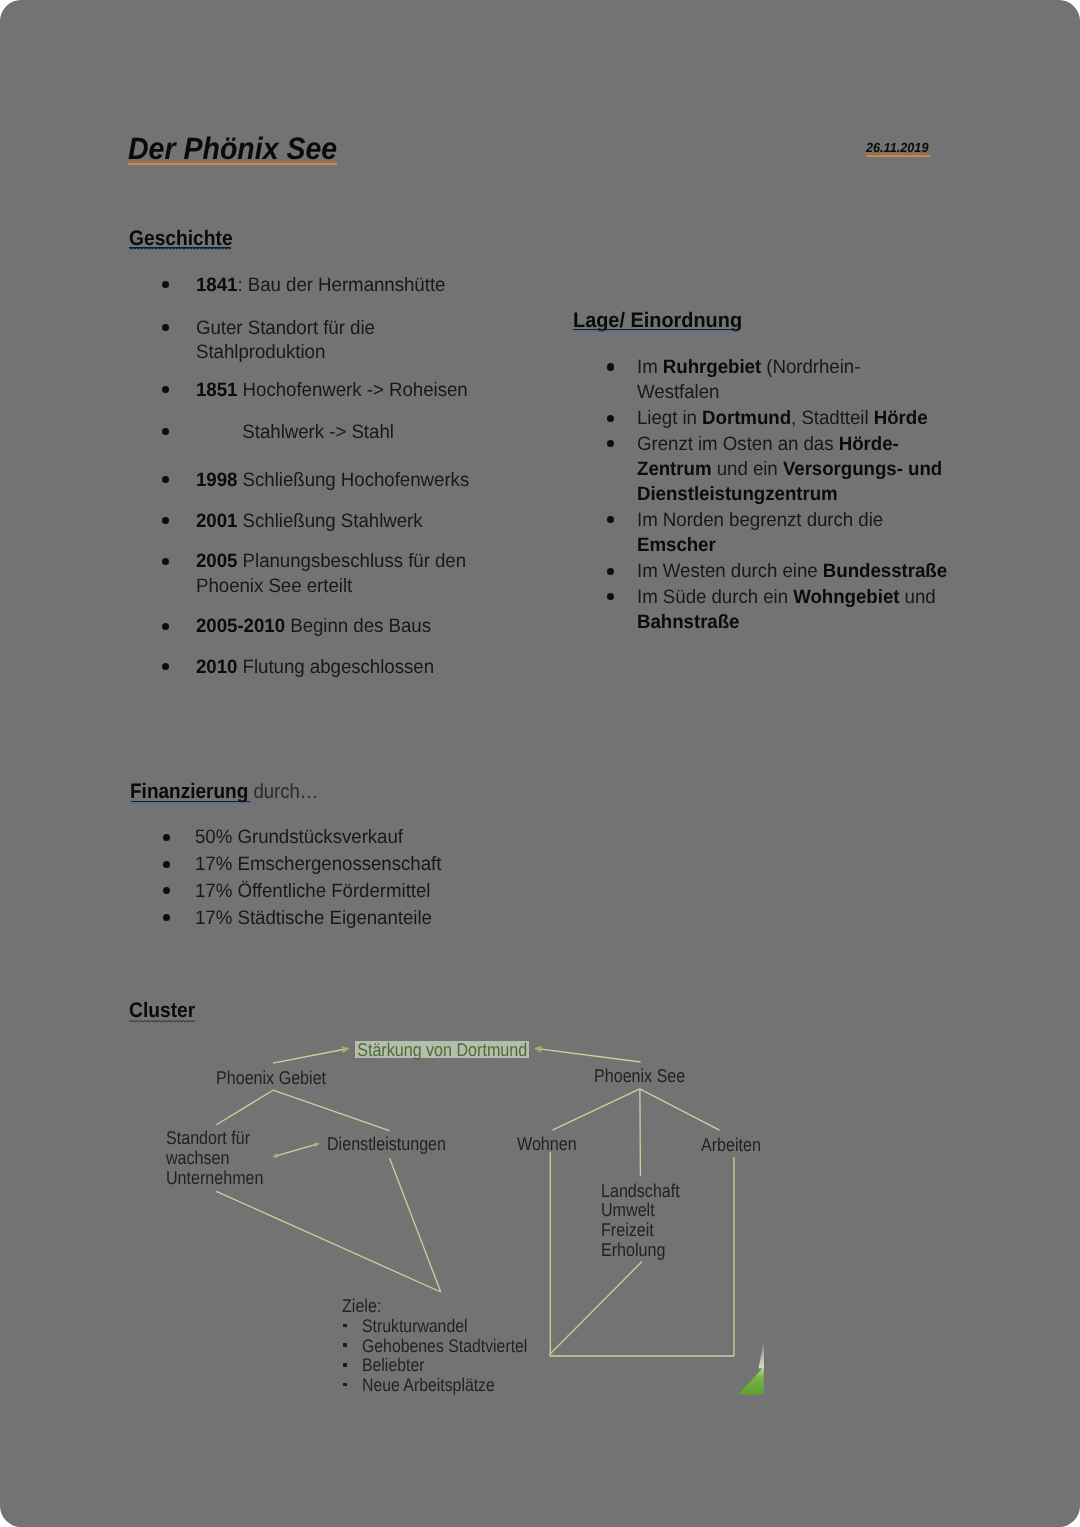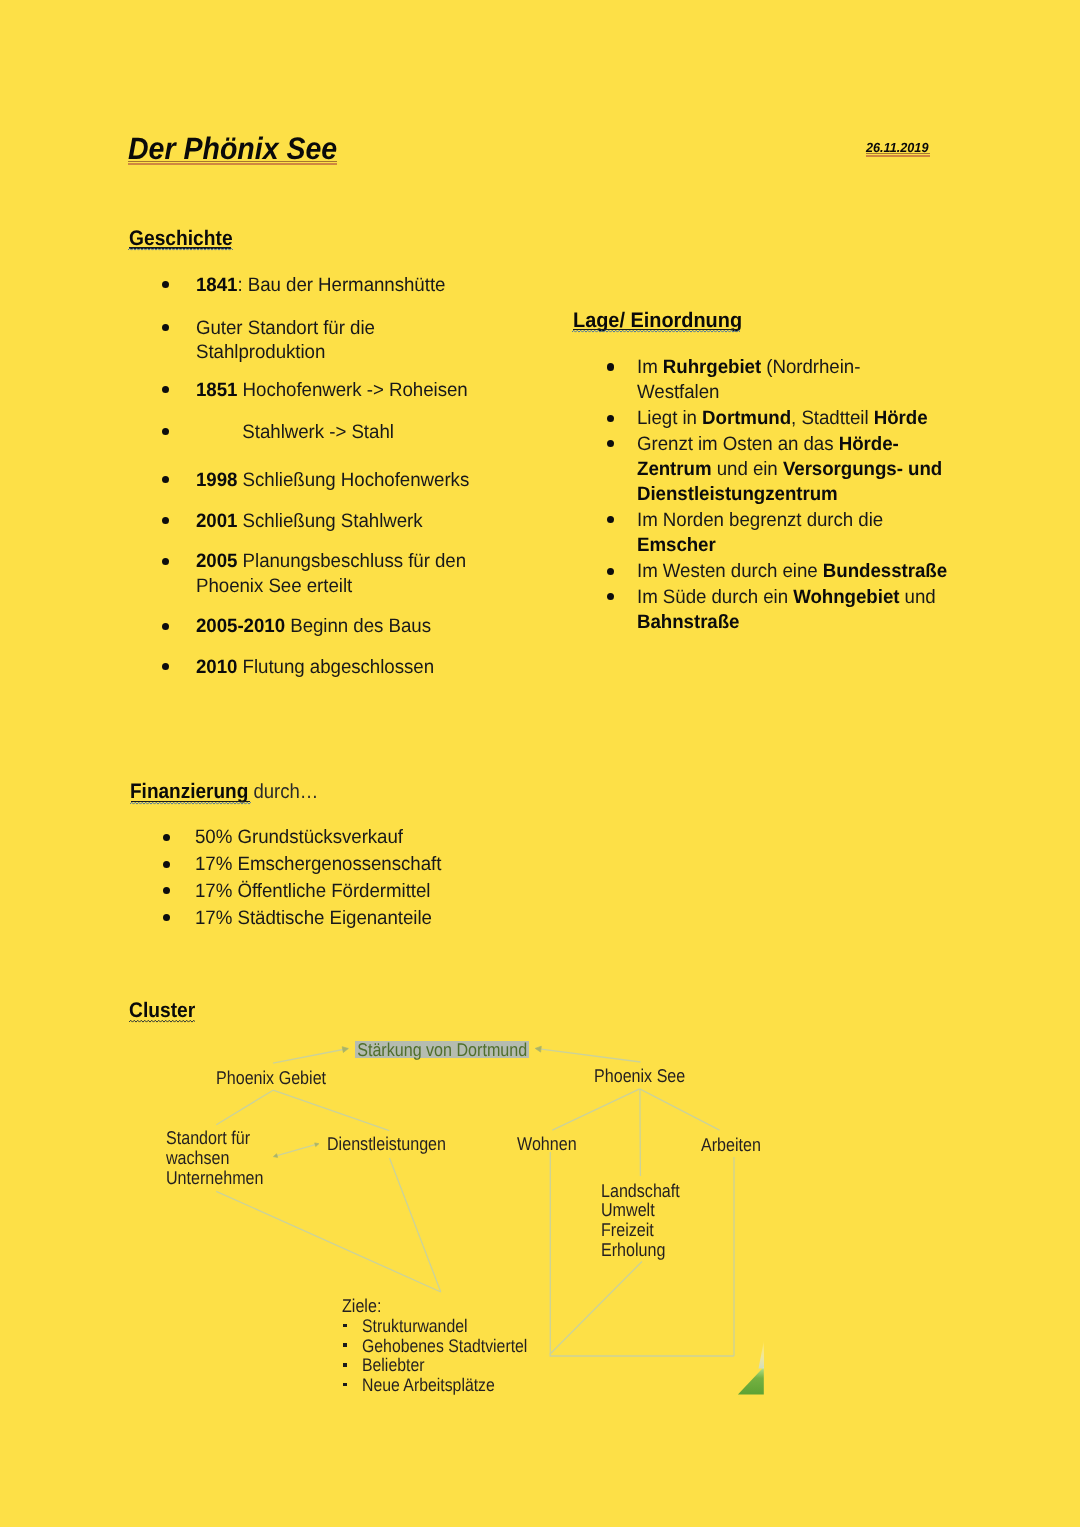--- a/index.html
+++ b/index.html
@@ -1,21 +1,21 @@
 <!DOCTYPE html>
 <html><head>
 <meta charset="utf-8">
 <title>Der Phönix See</title>
 <style>
   html,body{margin:0;padding:0;background:#ffffff;}
   body{width:1080px;height:1527px;overflow:hidden;
        font-family:"Liberation Sans",sans-serif;color:#1a1a1a;
        -webkit-font-smoothing:antialiased;-moz-osx-font-smoothing:grayscale;
        text-rendering:geometricPrecision;}
-  .page{position:relative;width:1080px;height:1527px;background:#fde047;overflow:hidden;}
+  .page{position:relative;width:1080px;height:1527px;background:#737373;overflow:hidden;border-radius:21px;}
   .abs{position:absolute;}
 
   
   .doc-title{left:127.5px;top:138px;font-size:31px;font-weight:bold;font-style:italic;
              color:#0a0a0a;line-height:21.3px;
              transform:scaleX(.92);transform-origin:0 0;}
   .doc-title #title-text{display:inline-block;}
   .dbl-ul{position:absolute;left:0;right:0;height:1.6px;background:#a8762f;}
   .dbl-ul.lo{background:#cf8740;}
   .doc-date{left:866px;top:143.3px;font-size:13.2px;font-weight:bold;font-style:italic;

